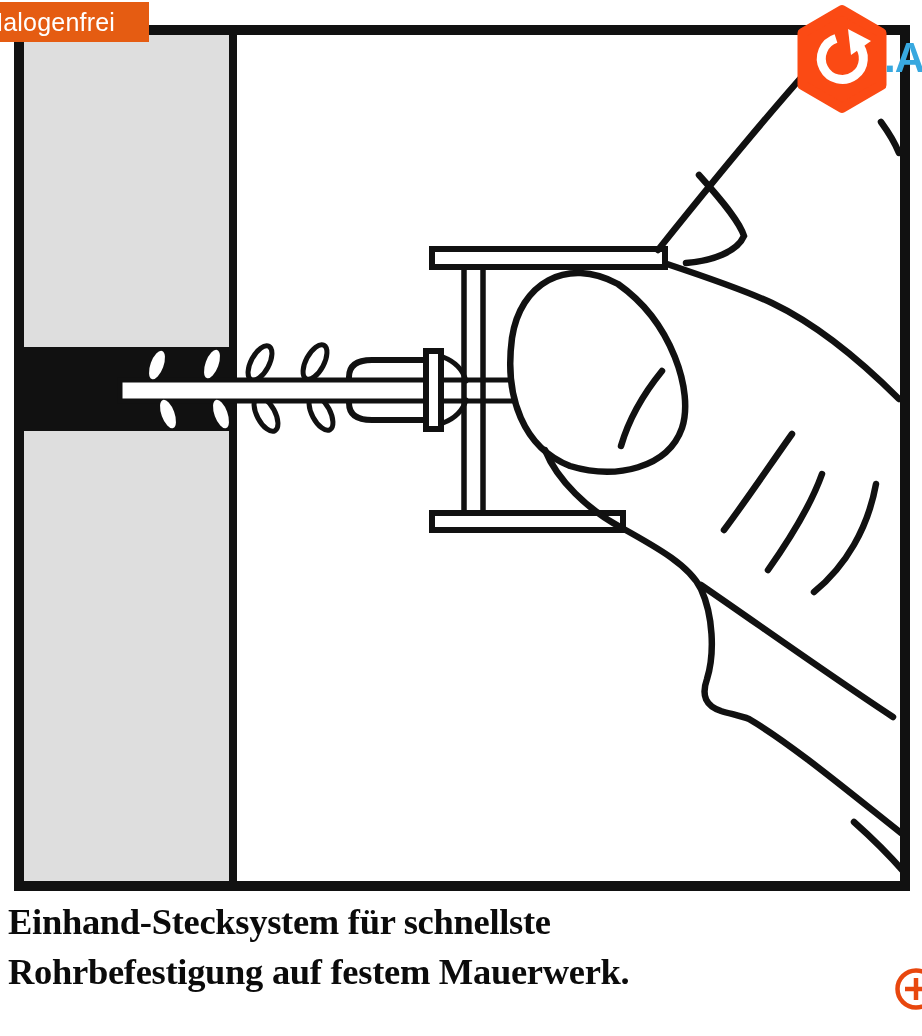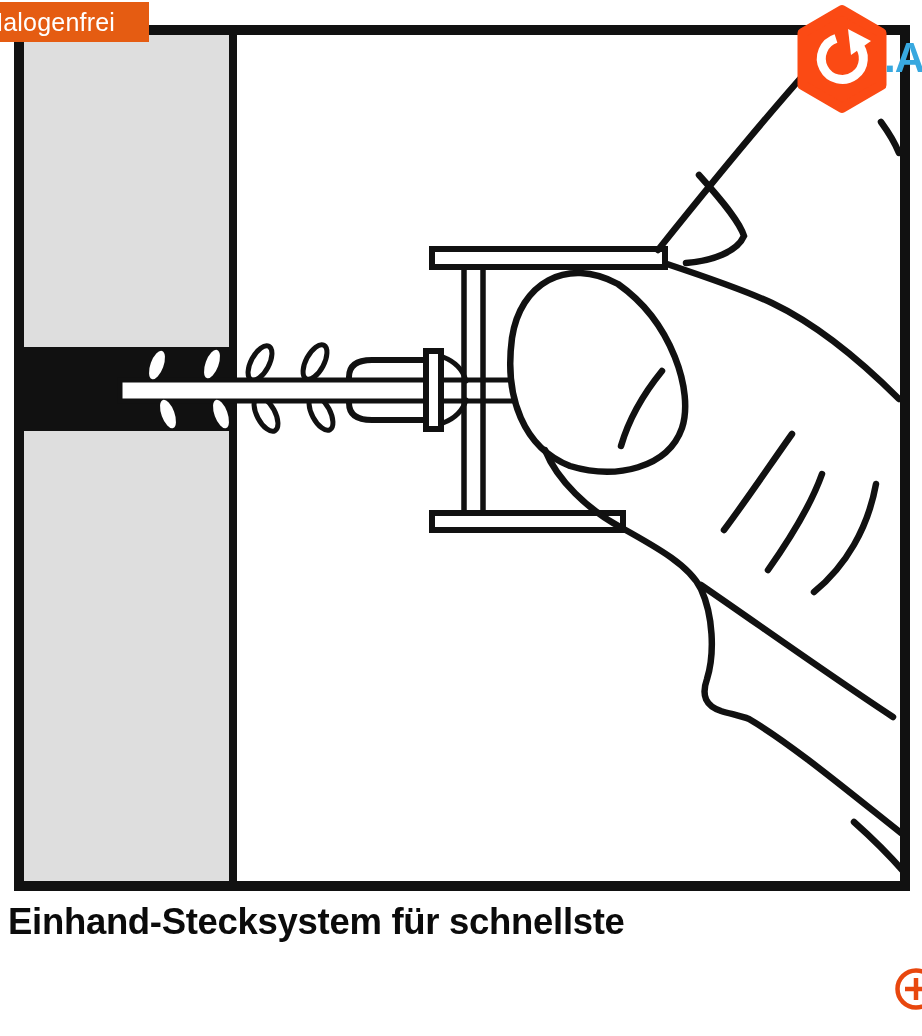--- a/index.html
+++ b/index.html
@@ -19,21 +19,21 @@
   }
   .brand-logo{position:absolute;left:793px;top:4px;width:129px;height:110px;z-index:4;}
   .brand-logo .brand-text{
     position:absolute;left:91px;top:30px;
     font-size:42px;font-weight:bold;color:#38a8df;letter-spacing:-1px;
     white-space:nowrap;
   }
   .caption{
     position:absolute;left:8px;top:897px;z-index:2;
     font-size:36.5px;font-weight:bold;color:#0b0b0b;
-    line-height:50px;letter-spacing:-0.3px;white-space:nowrap;
+    line-height:50px;letter-spacing:-0.3px;white-space:nowrap;font-family:Liberation Serif, serif;
   }
   .zoom-btn{position:absolute;left:895px;top:967px;width:27px;height:44px;z-index:3;cursor:pointer;}
 </style>
 </head>
 <body>
 
 <svg class="illustration-svg" width="922" height="1036" viewBox="0 0 922 1036" xmlns="http://www.w3.org/2000/svg">
 
   <rect x="24" y="35" width="213" height="846" fill="#dedede"></rect>
 
@@ -103,20 +103,21 @@
   <svg width="98" height="110" viewBox="0 0 98 110" xmlns="http://www.w3.org/2000/svg">
     <polygon points="49,6 88.5,29 88.5,81 49,104 9.5,81 9.5,29" fill="#fb4a14" stroke="#fb4a14" stroke-width="10" stroke-linejoin="round"></polygon>
     <path d="M 43,34.5 A 21,21 0 1 0 64,39.5" fill="none" stroke="#ffffff" stroke-width="9"></path>
     <polygon points="55,25 78,37 58,51" fill="#ffffff"></polygon>
   </svg>
   <span class="brand-text">.AB</span>
 </div>
 
 <div class="caption">
   <div>Einhand-Stecksystem für schnellste</div>
+  <div>Rohrbefestigung auf festem Mauerwerk.</div>
 </div>
 
 <div class="zoom-btn">
   <svg width="27" height="44" viewBox="0 0 27 44" xmlns="http://www.w3.org/2000/svg">
     <g stroke="#e8470e" stroke-width="4.5" fill="none">
       <circle cx="21" cy="22" r="18.5"></circle>
       <line x1="10" y1="22" x2="27" y2="22"></line>
       <line x1="21" y1="11" x2="21" y2="33"></line>
     </g>
   </svg>

